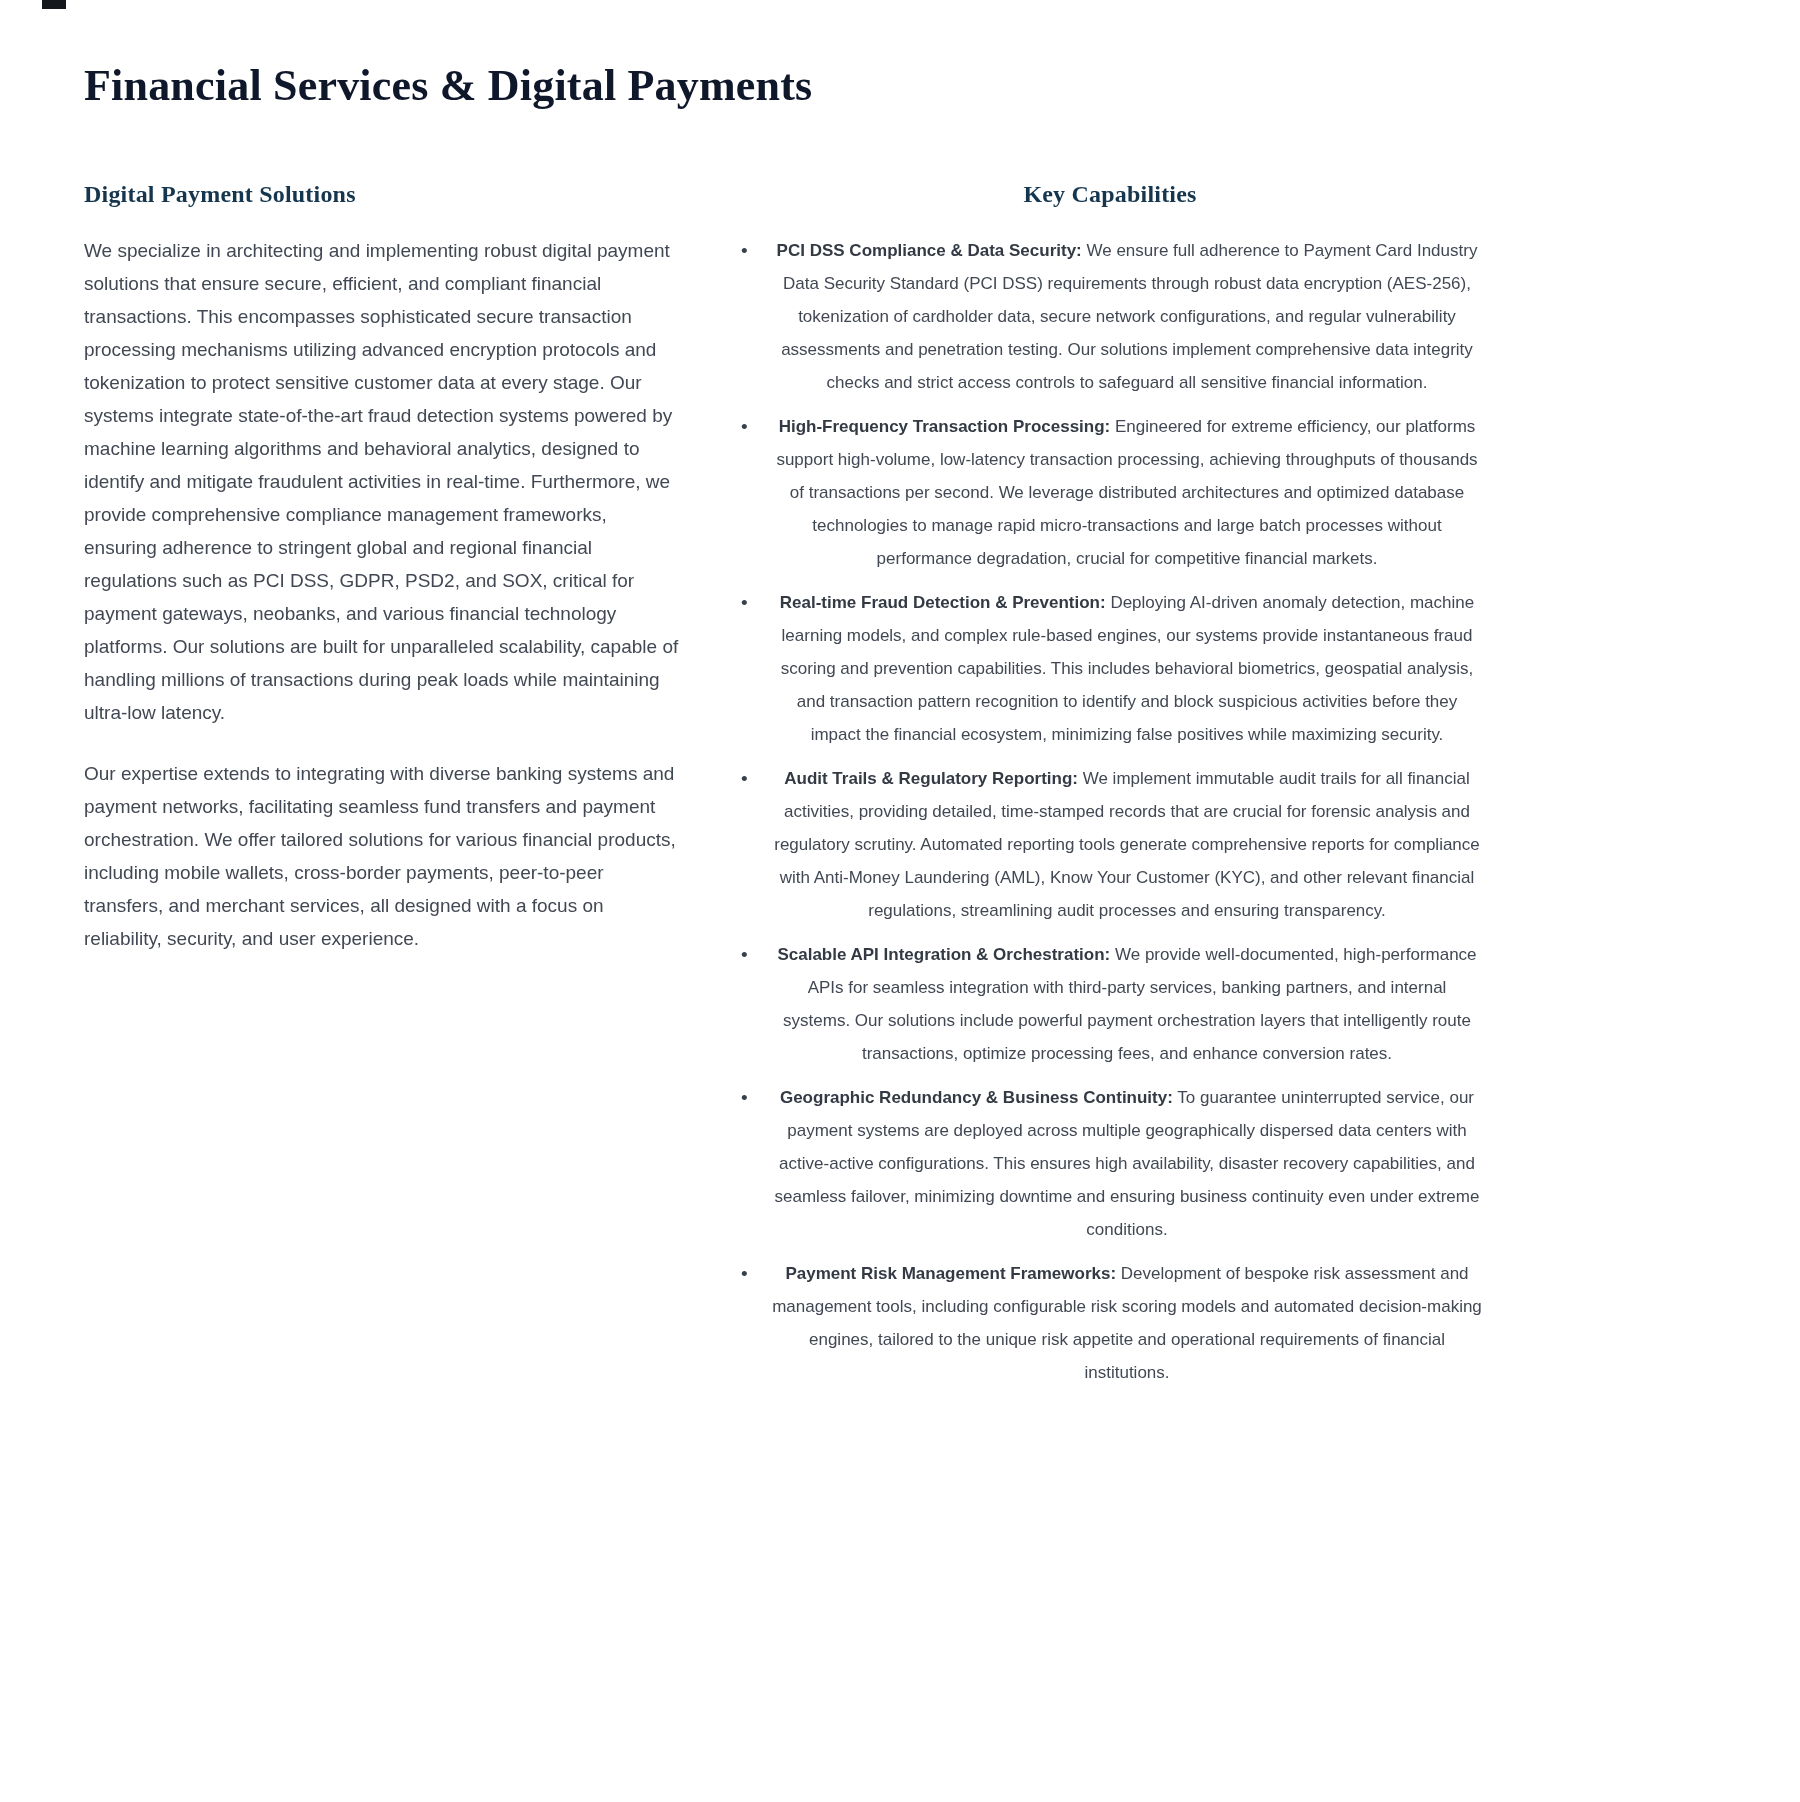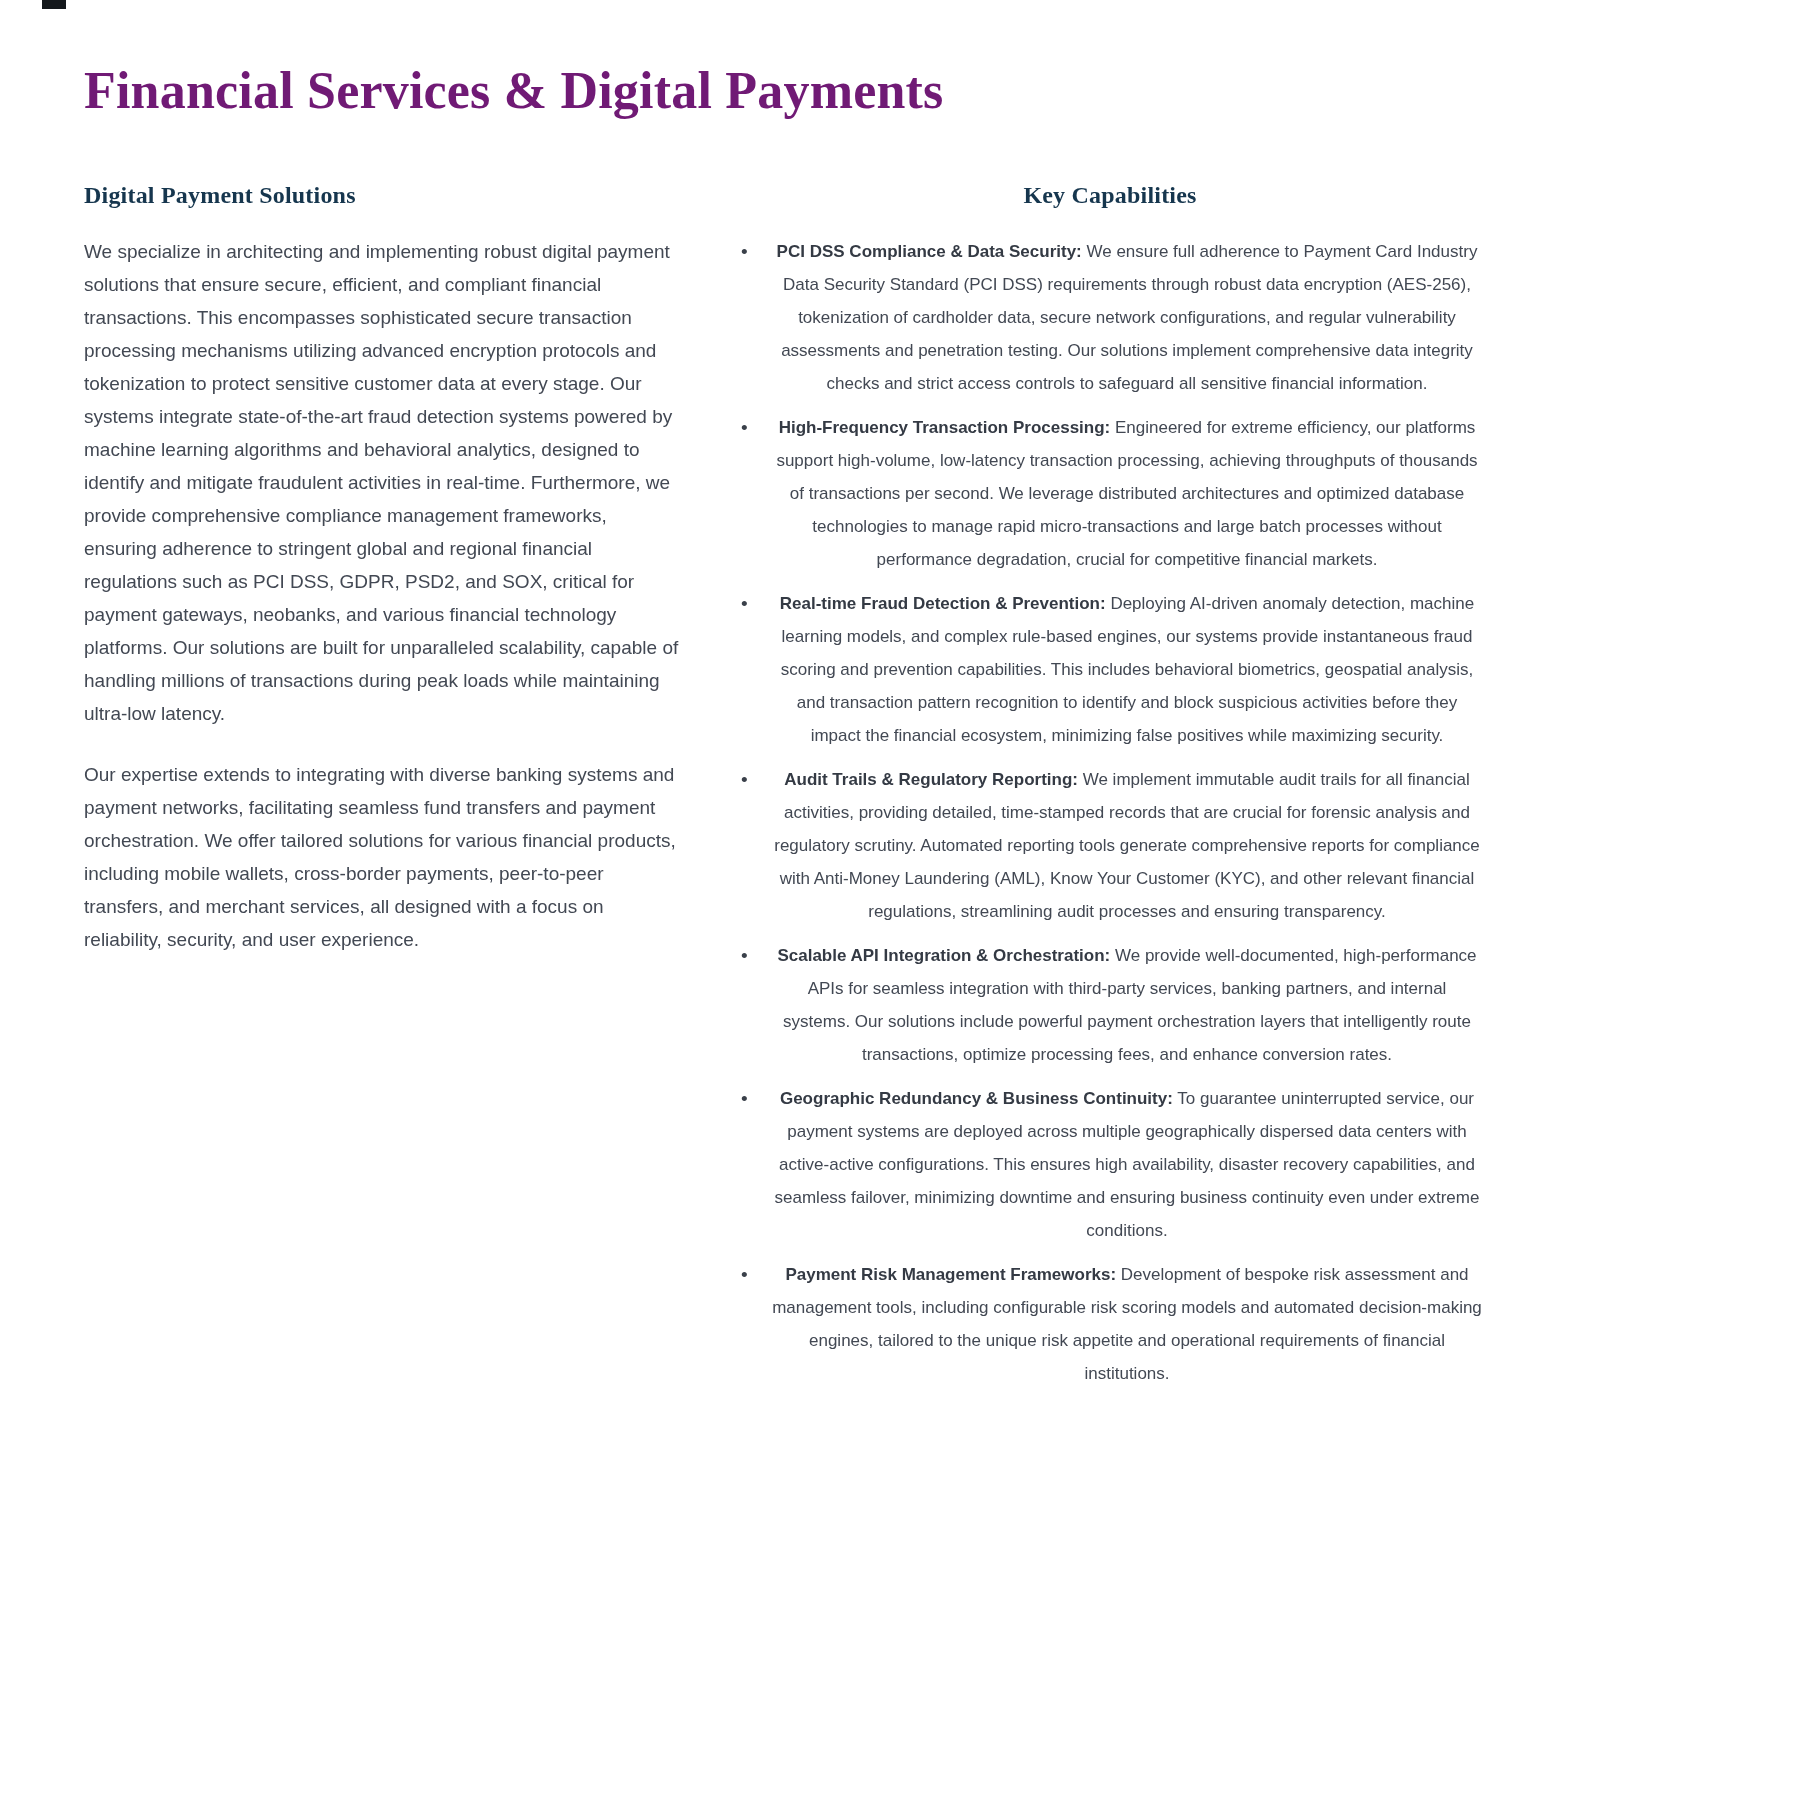--- a/index.html
+++ b/index.html
@@ -25,23 +25,23 @@
     height: 9px;
     background: #14181c;
   }
   .content {
     box-sizing: border-box;
     padding: 60px 84px 0 84px;
   }
   h1.page-title {
     font-family: "Liberation Serif", serif;
     font-weight: 700;
-    font-size: 52px;
+    font-size: 44px;
     line-height: 1.2;
-    color: #701a75;
+    color: #0f172a;
     margin: 0 0 56px 0;
     letter-spacing: 0.2px;
   }
   .columns {
     display: flex;
     align-items: flex-start;
     gap: 54px;
   }
   .col-left {
     flex: 0 0 600px;
@@ -50,21 +50,21 @@
   .col-right {
     flex: 0 0 744px;
     width: 744px;
     text-align: center;
   }
   h2.section-heading {
     font-family: "Liberation Serif", serif;
     font-weight: 700;
     font-size: 24px;
     color: #16364e;
-    margin: 4px 0 26px 0;
+    margin: 12px 0 26px 0;
     letter-spacing: 0.2px;
   }
   .col-left p {
     font-size: 19px;
     line-height: 33px;
     margin: 0 0 28px 0;
     color: #424853;
   }
   ul.capabilities {
     list-style: none;

